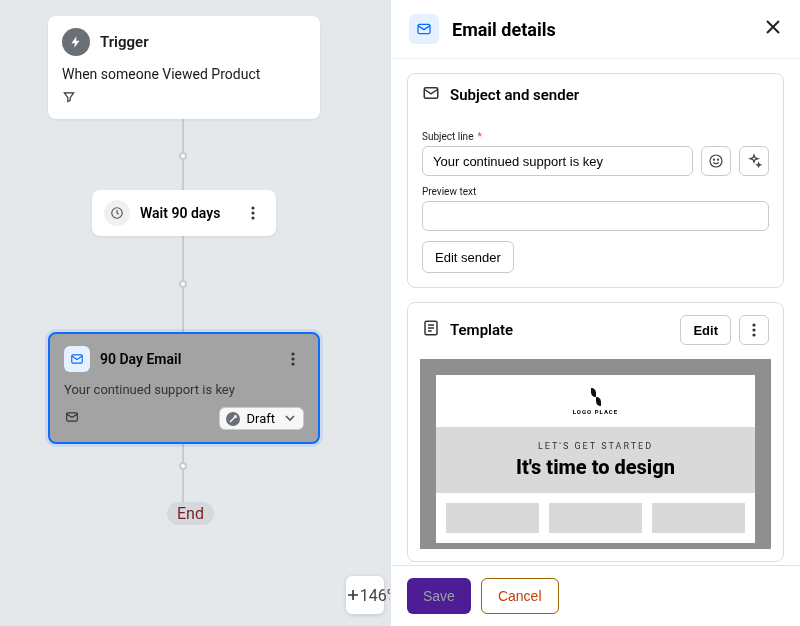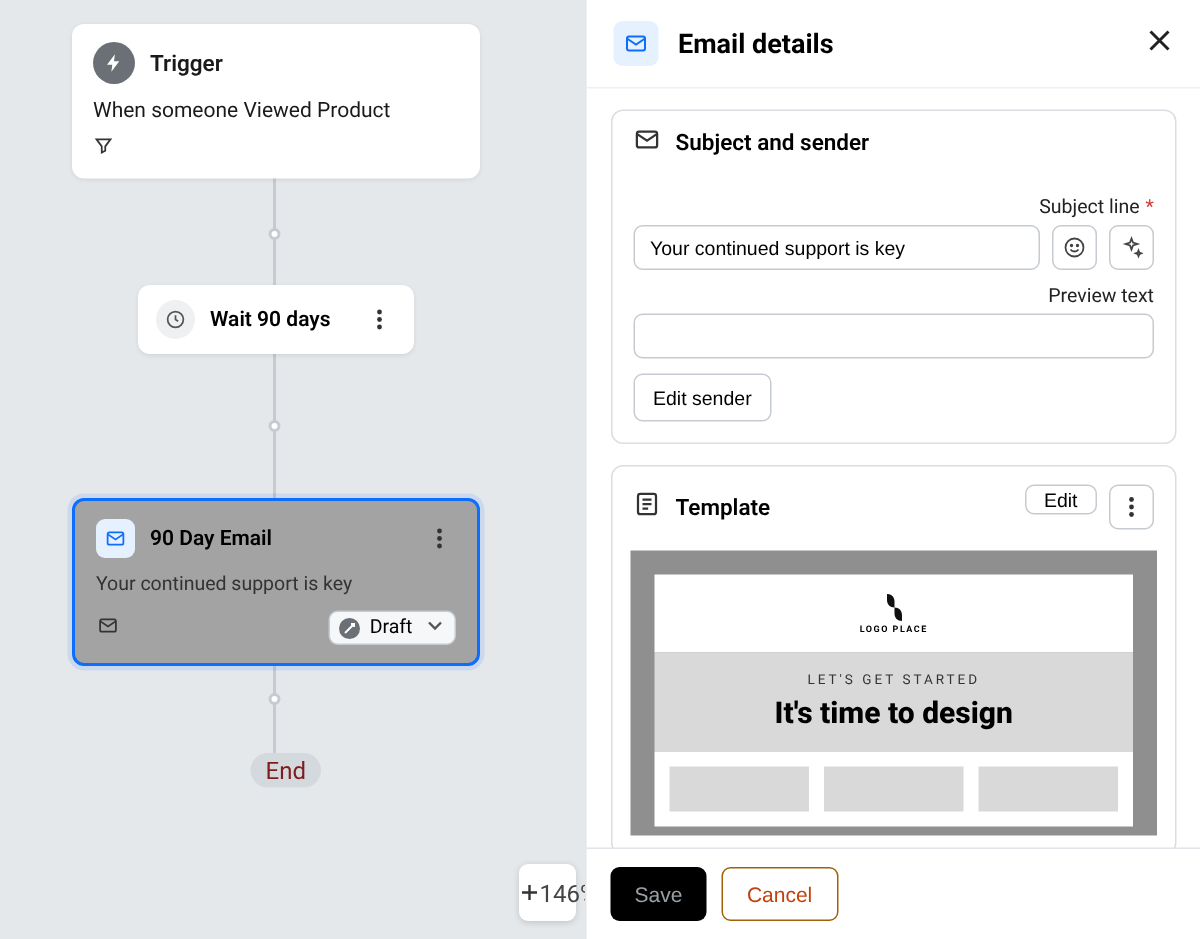--- a/index.html
+++ b/index.html
@@ -183,21 +183,21 @@
       margin-top:14px;
     }
     .section-head {
       display:flex; align-items:center;
       padding:10px 14px;
       gap:10px;
       border-bottom:1px solid rgba(0,0,0,0);
     }
     .section-title { font-weight:600; font-size:15px; flex:1; }
     .section-content { padding: 10px 14px 14px 14px; }
-    .field-label { font-size:13px; color:#222; margin-top:4px;text-align:right; }
+    .field-label { font-size:10px; color:#222; margin-top:4px; }
     .field-label .req { color:#d63c3c; margin-left:4px; }
     .subject-row { display:flex; gap:8px; align-items:center; margin-top:4px; }
     .text-input {
       flex:1;
       height:30px;
       border:1px solid #c5cbd1;
       border-radius:6px;
       padding:0 10px;
       font-size:13px;
     }
@@ -231,28 +231,29 @@
       cursor:pointer;
     }
     .template-head {
       display:flex; align-items:center;
       padding:12px 14px 8px 14px;
       gap:10px;
     }
     .template-head .section-title { flex:1; }
     .tpl-actions { display:flex; gap:8px; }
     .sm-btn {
-      height:20px;
+      height:30px;
       padding:0 12px;
       border:1px solid #c5cbd1;
       background:#fff;
       border-radius:6px;
       font-size:13px;
       display:inline-flex;align-items:center;
       cursor:pointer;
+      font-weight:bold;
     }
     .sq-kebab {
       width:30px; height:30px;
       border:1px solid #c5cbd1;
       border-radius:6px;
       background:#fff;
       display:flex;align-items:center;justify-content:center;
       cursor:pointer;
     }
     .template-preview {
@@ -278,21 +279,21 @@
       gap:10px;
     }
     .footer-btn {
       height:36px;
       padding:0 16px;
       border-radius:6px;
       font-size:14px;
       display:inline-flex;align-items:center;
       cursor:pointer;
     }
-    .save-btn { background:#000000; color:#9aa0a6; border:none; }
+    .save-btn { background:#4c1d95; color:#9aa0a6; border:none; }
     .cancel-btn { background:#fff; border:1px solid #a16207; color:#c2410c; }
   </style>
 </head>
 <body>
 
 <div class="canvas">
 
   <div class="connector" style="top:114px; height:76px;"></div>
   <div class="dot" style="top:152px;"></div>
   <div class="connector" style="top:234px; height:98px;"></div>

